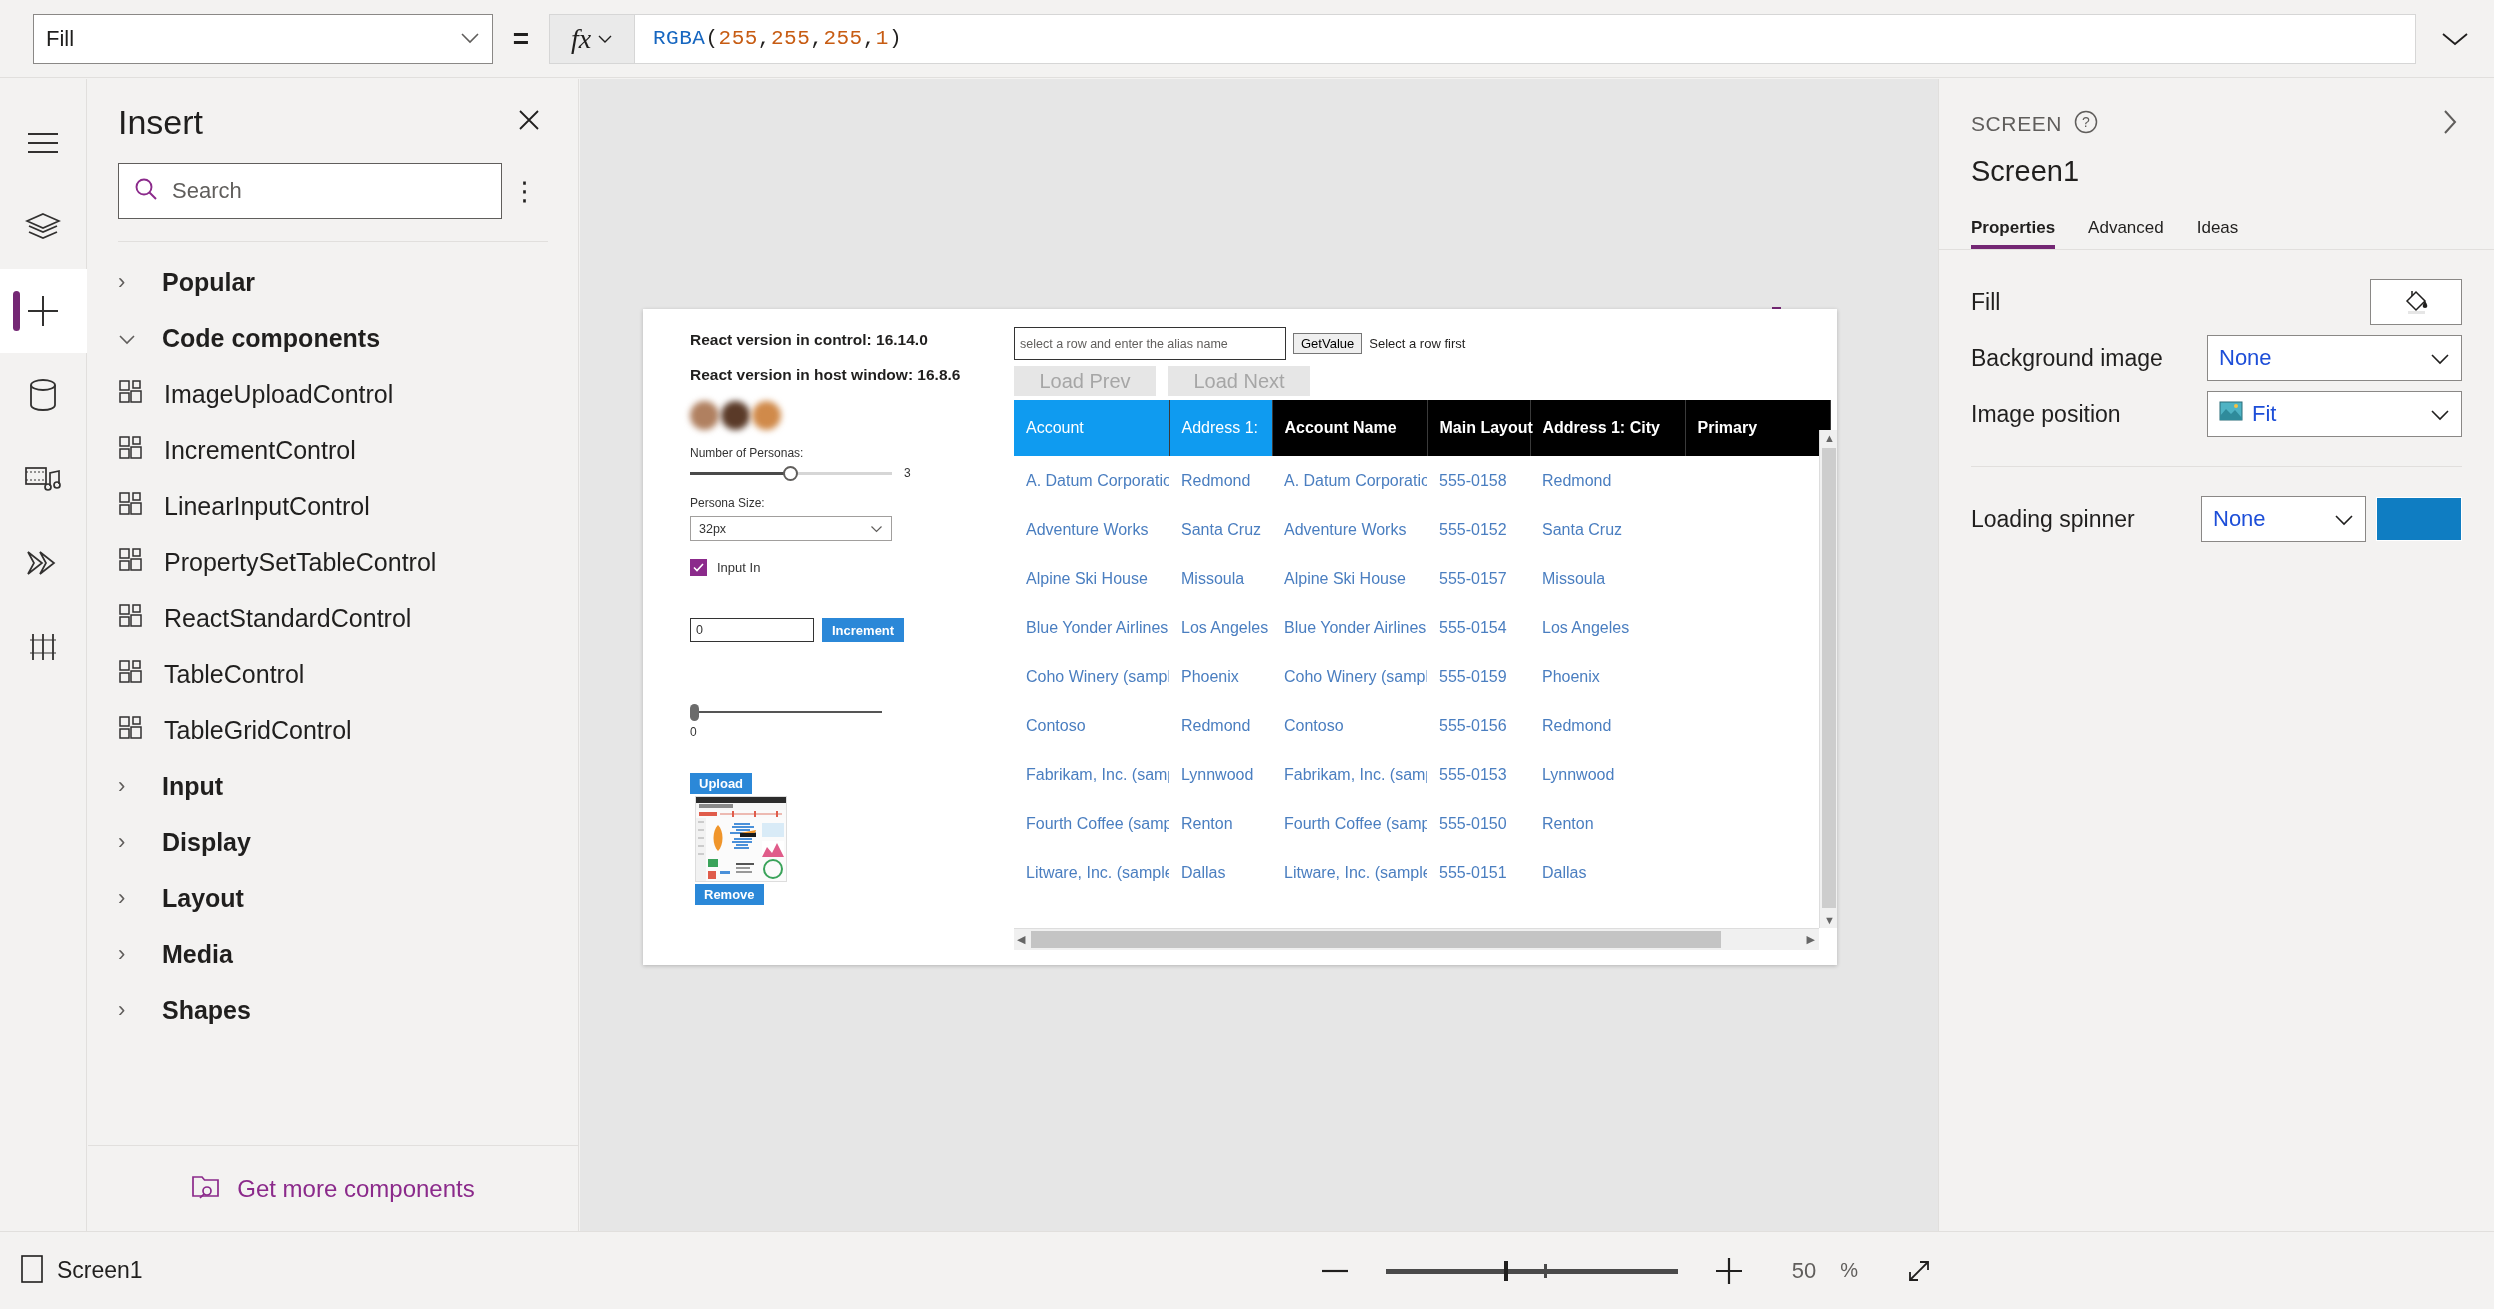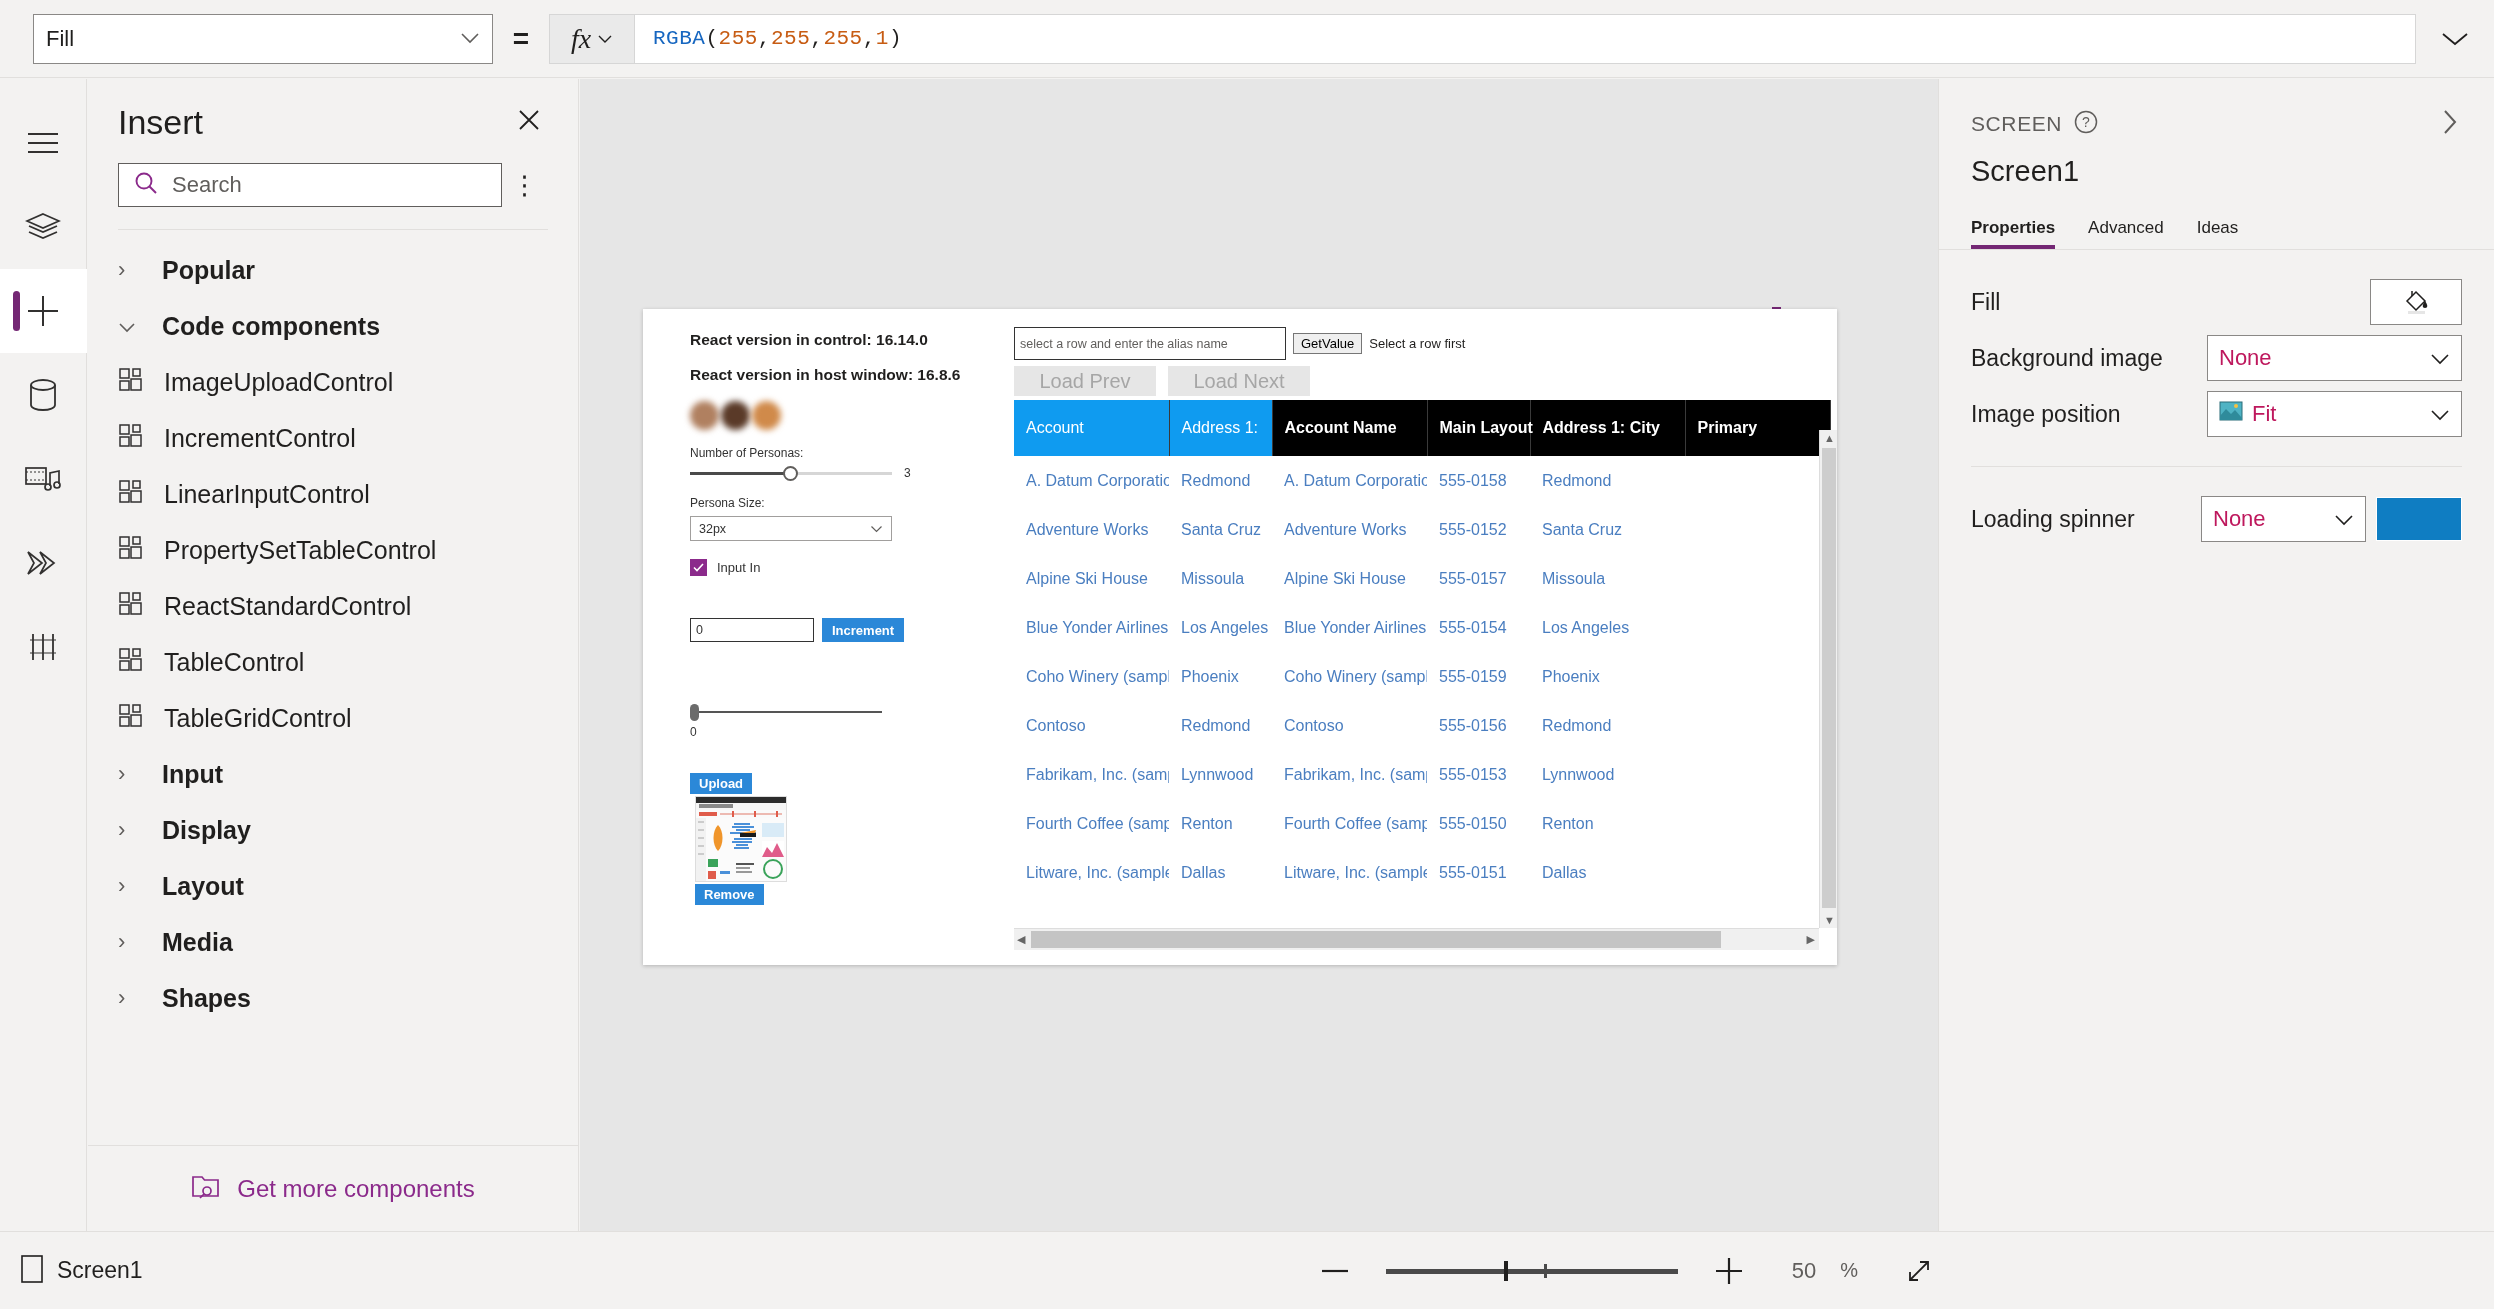--- a/index.html
+++ b/index.html
@@ -73,21 +73,21 @@
     position: absolute; left: 88px; top: 79px; width: 491px; height: 1152px;
     background: #f3f2f1; border-right: 1px solid #e1dfdd;
     display: flex; flex-direction: column;
   }
   #insert-head { padding: 22px 30px 0 30px; }
   #insert-title-row { display: flex; align-items: center; }
   #insert-title { font-size: 34px; font-weight: 400; color: #201f1e; flex: 1; }
   #insert-close { cursor: pointer; padding: 6px; }
   #search-row { display: flex; align-items: center; margin-top: 20px; }
   #search-box {
-    flex: 1; height: 44px; background: #fff; border: 1px solid #605e5c;
+    flex: 1; height: 56px; background: #fff; border: 1px solid #605e5c;
     display: flex; align-items: center; padding: 0 14px; gap: 13px;
     cursor: text;
   }
   #search-ph { font-size: 22px; color: #605e5c; }
   #more-dots { width: 46px; text-align: center; cursor: pointer;
     font-size: 26px; color: #201f1e; letter-spacing: 1px; }
   #insert-divider { height: 1px; background: #e1dfdd; margin-top: 22px; }
   #insert-list { flex: 1; overflow: hidden; padding-top: 12px; }
   .cat-row {
     display: flex; align-items: center; height: 56px;
@@ -251,21 +251,21 @@
   }
   #tabs-underline { height: 1px; background: #e1dfdd; }
   .prop-row {
     display: flex; align-items: center; padding: 0 32px;
     height: 56px; margin-top: 0;
   }
   .prop-label { font-size: 23px; color: #201f1e; flex: 1; }
   .prop-select {
     width: 255px; height: 46px; background: #fff; border: 1px solid #8a8886;
     display: flex; align-items: center; padding: 0 11px; gap: 9px;
-    font-size: 22px; color: #be185d; cursor: pointer;
+    font-size: 22px; color: #1d4ed8; cursor: pointer;
   }
   .prop-select .lbl { flex: 1; }
   #fill-swatch-btn {
     width: 92px; height: 46px; background: #fff; border: 1px solid #8a8886;
     display: flex; align-items: center; justify-content: center; cursor: pointer;
   }
   #props-sep { height: 1px; background: #e1dfdd; margin: 24px 32px; }
   #spinner-select { width: 165px; }
   #spinner-color {
     width: 86px; height: 44px; background: #0f7dc2; margin-left: 10px;

